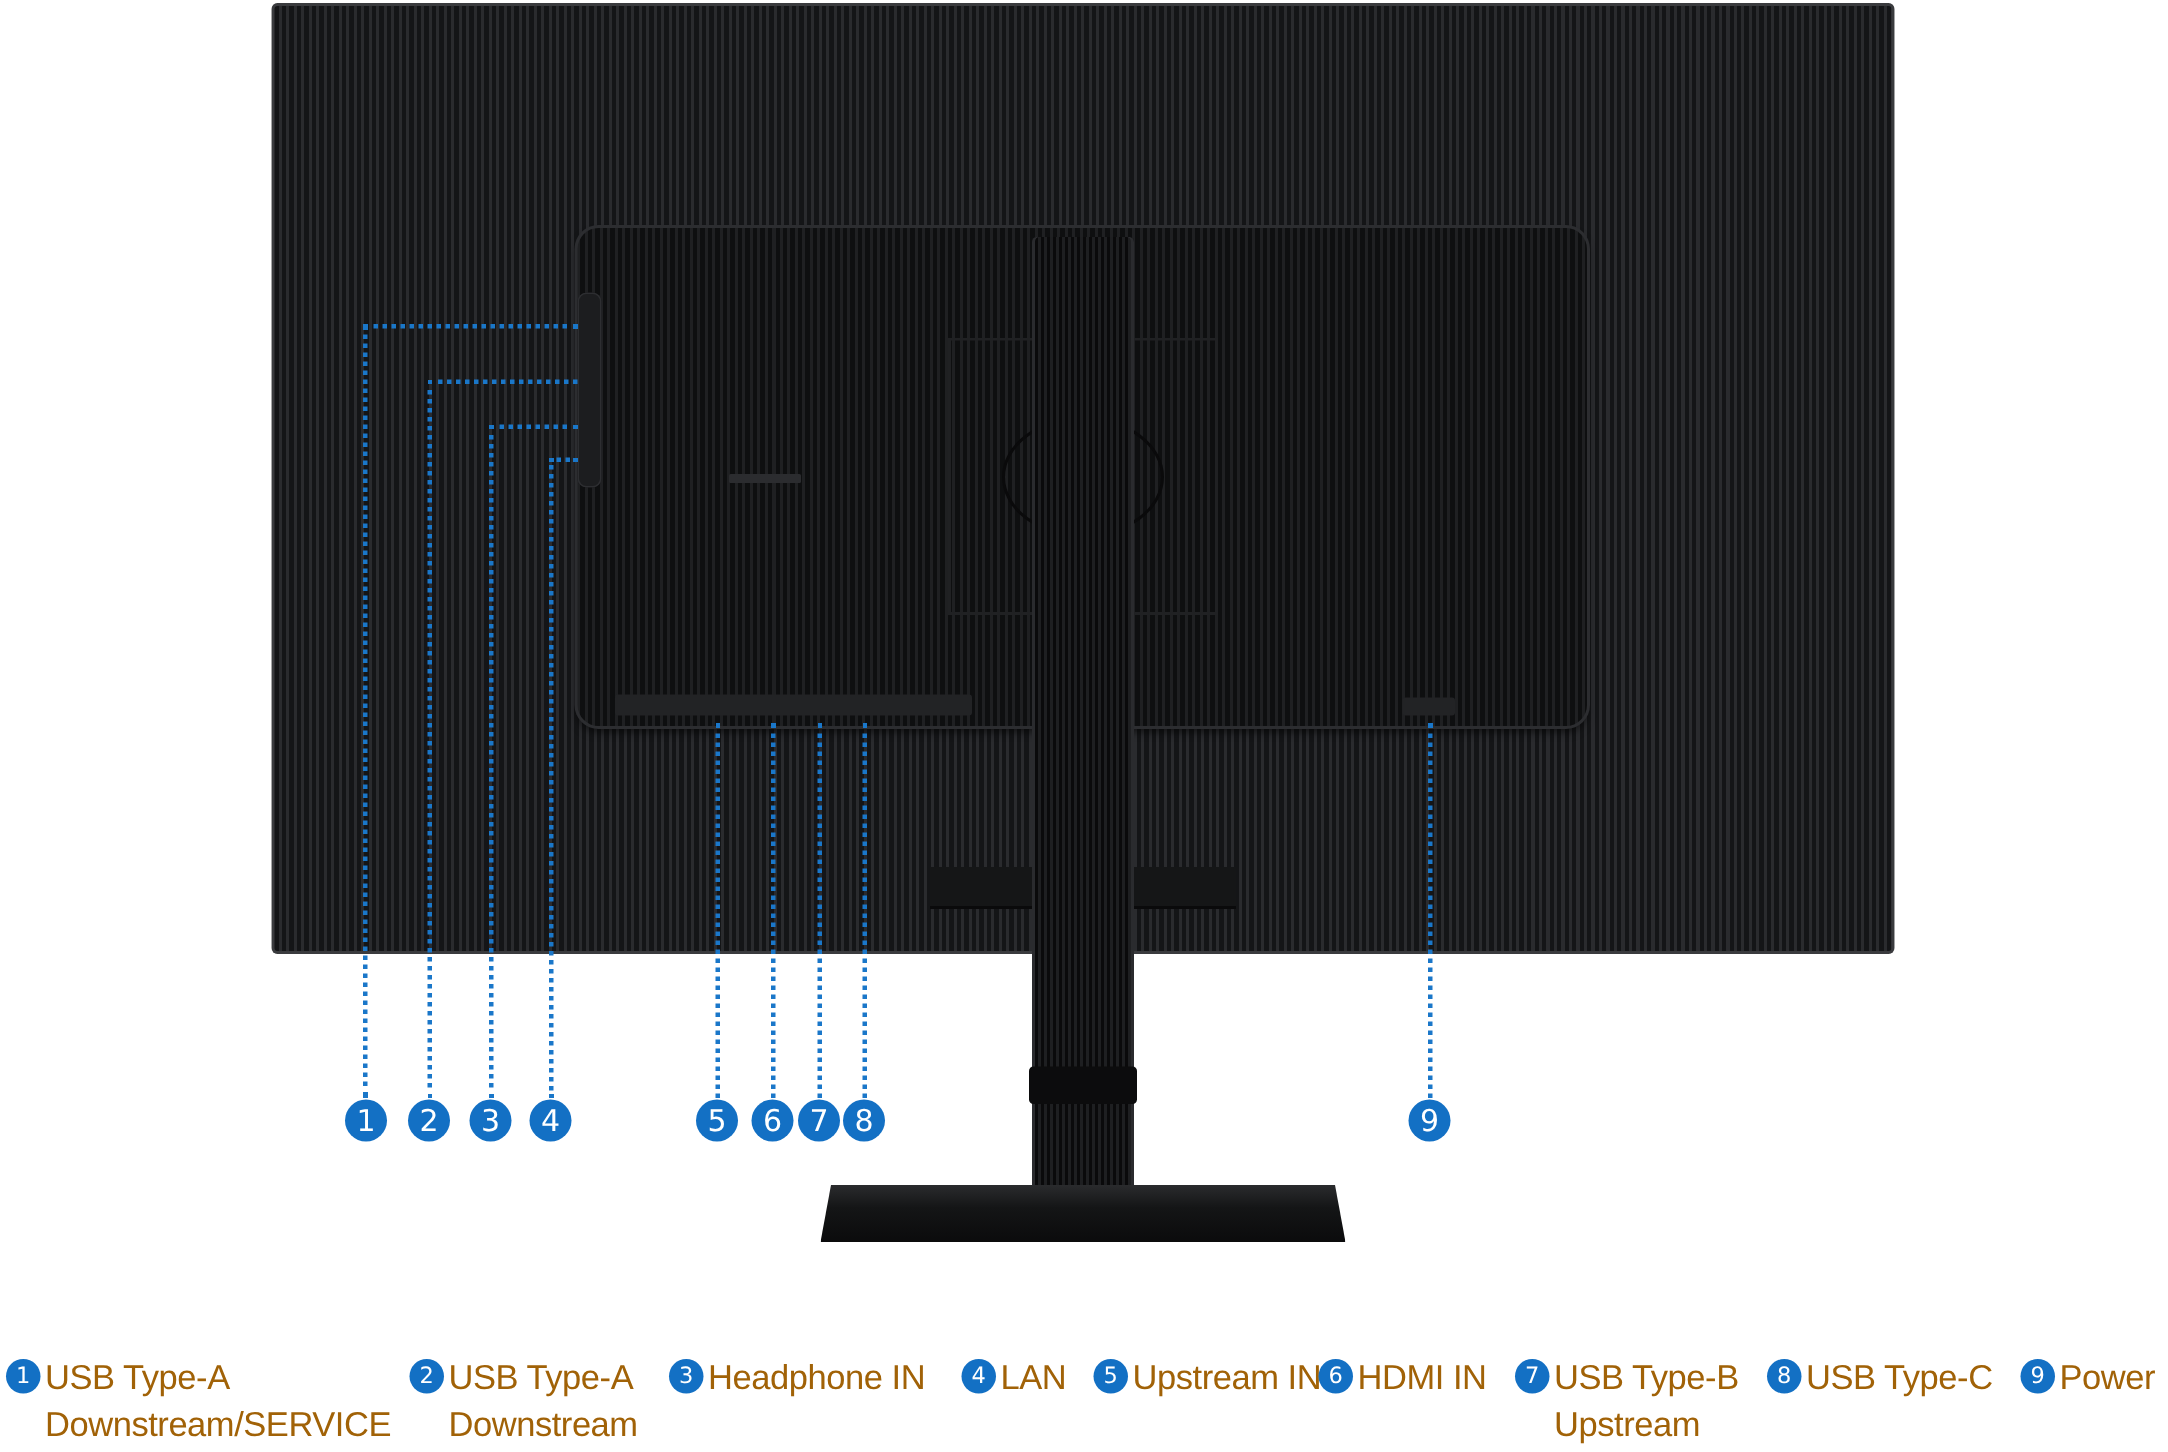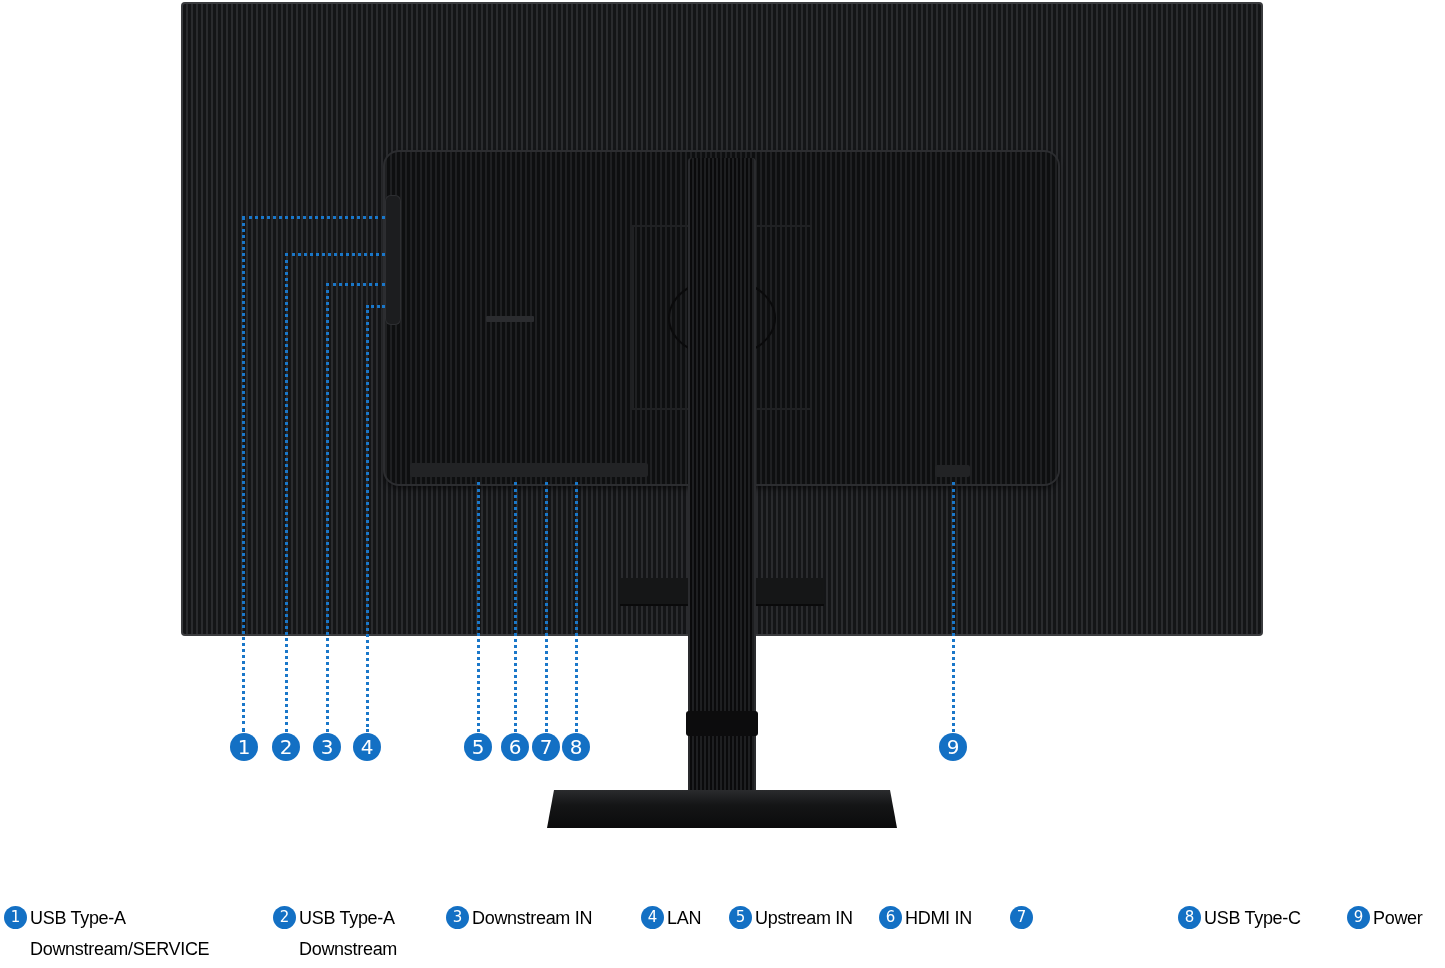--- a/index.html
+++ b/index.html
@@ -76,21 +76,21 @@
     transform: translate(-50%, -50%);
   }
 
   .legend { position: absolute; left: 0; top: 903px; width: 1445px; height: 65px; }
   .legend-item { position: absolute; top: 0; display: flex; align-items: flex-start; }
   .legend-badge {
     width: 23px; height: 23px; border-radius: 50%; background: #1370c4; color: #fff;
     font-size: 15px; line-height: 23px; text-align: center; flex: none; margin-right: 3px; margin-top: 3px;
     font-family: "DejaVu Sans", sans-serif;
   }
-  .legend-text { font-size: 18px; line-height: 31px; color: #000000; white-space: pre; letter-spacing: -0.3px; }
+  .legend-text { font-size: 23px; line-height: 31px; color: #a16207; white-space: pre; letter-spacing: -0.3px; }
 </style>
 </head>
 <body>
 
 <div>
   <div class="monitor"></div>
   <div class="back-bracket"></div>
   <div class="rear-panel"></div>
   <div class="side-port-strip"></div>
   <div class="bottom-port-strip"></div>
@@ -137,36 +137,38 @@
     <span class="legend-text">USB Type-A
 Downstream/SERVICE</span>
   </div>
   <div class="legend-item" style="left:273px;">
     <span class="legend-badge">2</span>
     <span class="legend-text">USB Type-A
 Downstream</span>
   </div>
   <div class="legend-item" style="left:446px;">
     <span class="legend-badge">3</span>
-    <span class="legend-text">Downstream IN</span>
+    <span class="legend-text">Headphone IN</span>
   </div>
   <div class="legend-item" style="left:641px;">
     <span class="legend-badge">4</span>
     <span class="legend-text">LAN</span>
   </div>
   <div class="legend-item" style="left:729px;">
     <span class="legend-badge">5</span>
     <span class="legend-text">Upstream IN</span>
   </div>
   <div class="legend-item" style="left:879px;">
     <span class="legend-badge">6</span>
     <span class="legend-text">HDMI IN</span>
   </div>
   <div class="legend-item" style="left:1010px;">
     <span class="legend-badge">7</span>
+    <span class="legend-text">USB Type-B
+Upstream</span>
   </div>
   <div class="legend-item" style="left:1178px;">
     <span class="legend-badge">8</span>
     <span class="legend-text">USB Type-C</span>
   </div>
   <div class="legend-item" style="left:1347px;">
     <span class="legend-badge">9</span>
     <span class="legend-text">Power</span>
   </div>
 </div>

